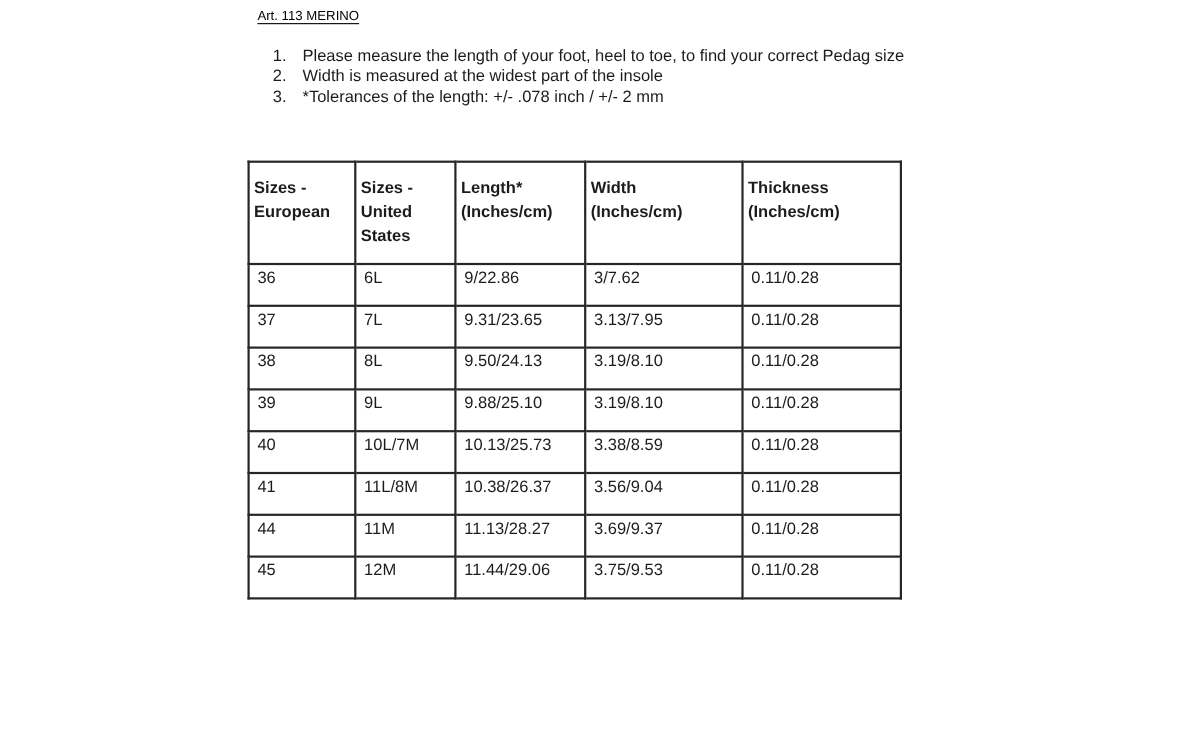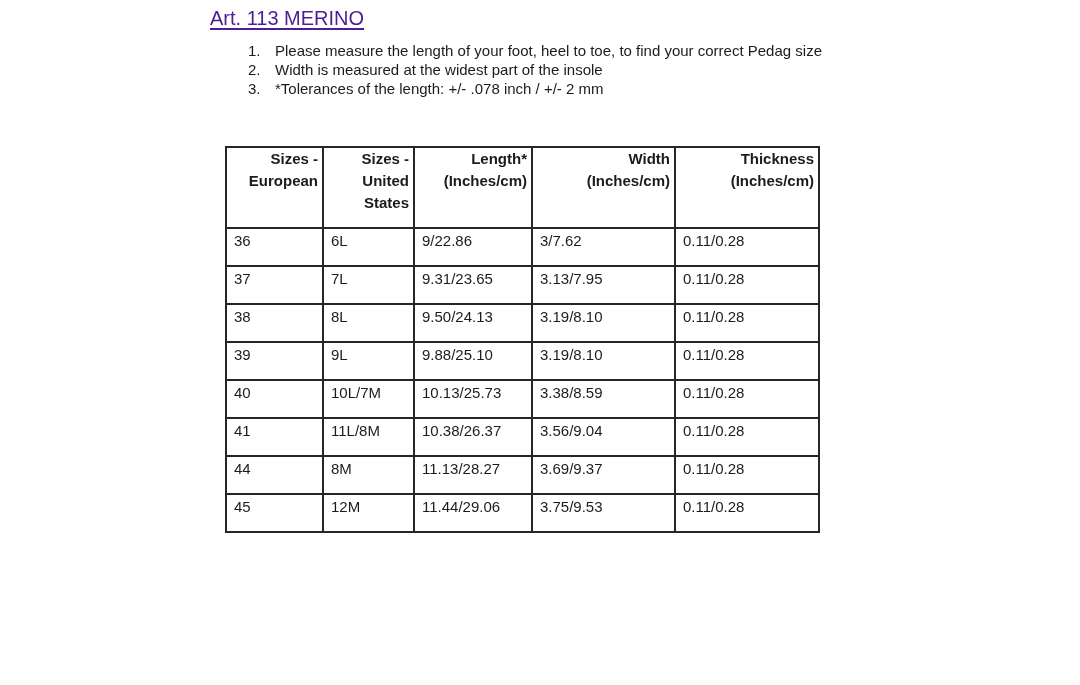--- a/index.html
+++ b/index.html
@@ -11,27 +11,27 @@
     position: relative;
     width: 1080px;
     height: 685px;
     background: #ffffff;
     font-family: "Liberation Sans", "DejaVu Sans", sans-serif;
     color: #1c1c1c;
     overflow: hidden;
   }
   .doc-title {
     position: absolute;
-    left: 210px;
+    left: 234px;
     top: 7px;
-    font-size: 20px;
+    font-size: 12px;
     font-weight: 400;
     text-decoration: underline;
     text-underline-offset: 3px;
-    color: #4c1d95;
+    color: #000000;
     white-space: nowrap;
   }
   .instructions {
     position: absolute;
     left: 248px;
     top: 41px;
     font-size: 15px;
     line-height: 19px;
     color: #1c1c1c;
   }
@@ -56,23 +56,23 @@
     font-size: 15px;
     color: #1c1c1c;
   }
   .size-table th, .size-table td {
     border: 2px solid #262626;
     vertical-align: top;
     overflow: hidden;
   }
   .size-table th {
     height: 79px;
-    padding: 0 4px 0 4px;
+    padding: 12px 4px 0 4px;
     font-weight: 700;
-    text-align: right;
+    text-align: left;
     line-height: 22px;
     white-space: pre-line;
   }
   .size-table td {
     height: 34px;
     padding: 2px 0 0 7px;
     text-align: left;
     line-height: 20px;
     white-space: nowrap;
     margin-left: 28px;
@@ -161,21 +161,21 @@
       </tr>
       <tr>
         <td>41</td>
         <td>11L/8M</td>
         <td>10.38/26.37</td>
         <td>3.56/9.04</td>
         <td>0.11/0.28</td>
       </tr>
       <tr>
         <td>44</td>
-        <td>8M</td>
+        <td>11M</td>
         <td>11.13/28.27</td>
         <td>3.69/9.37</td>
         <td>0.11/0.28</td>
       </tr>
       <tr>
         <td>45</td>
         <td>12M</td>
         <td>11.44/29.06</td>
         <td>3.75/9.53</td>
         <td>0.11/0.28</td>

